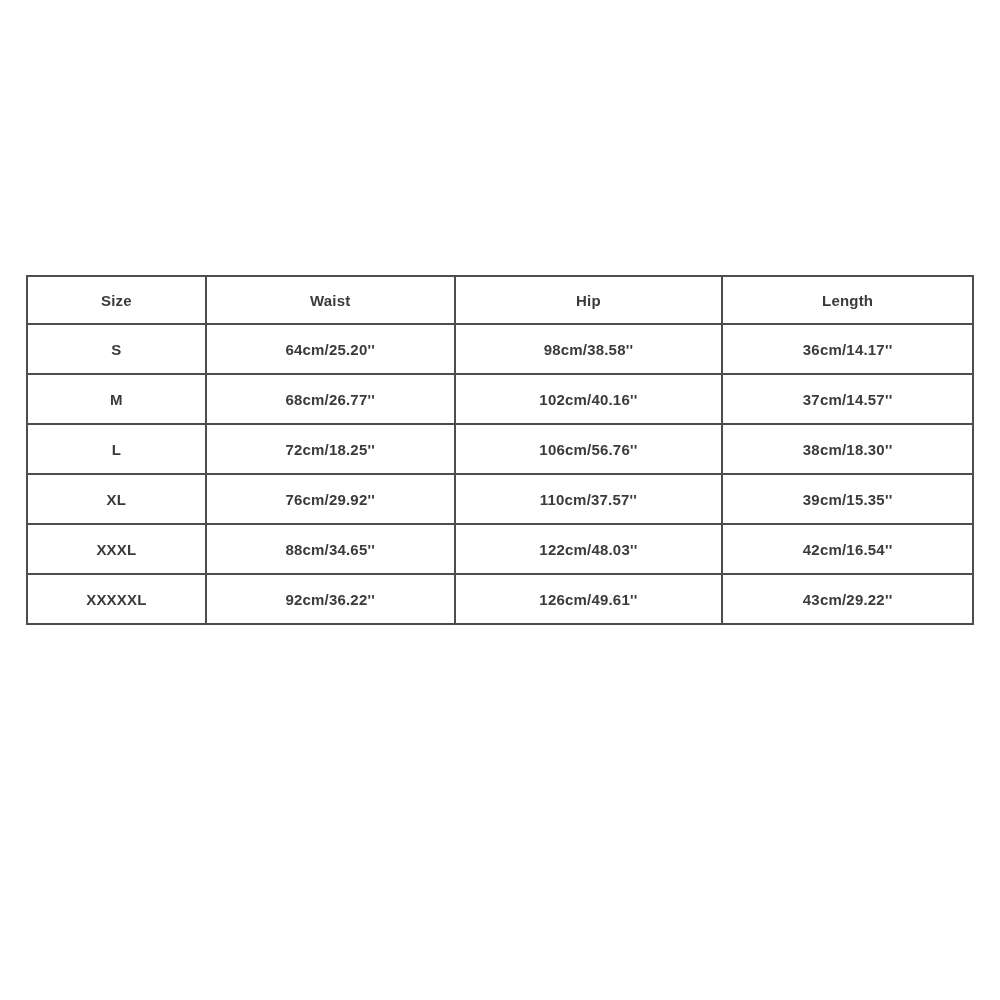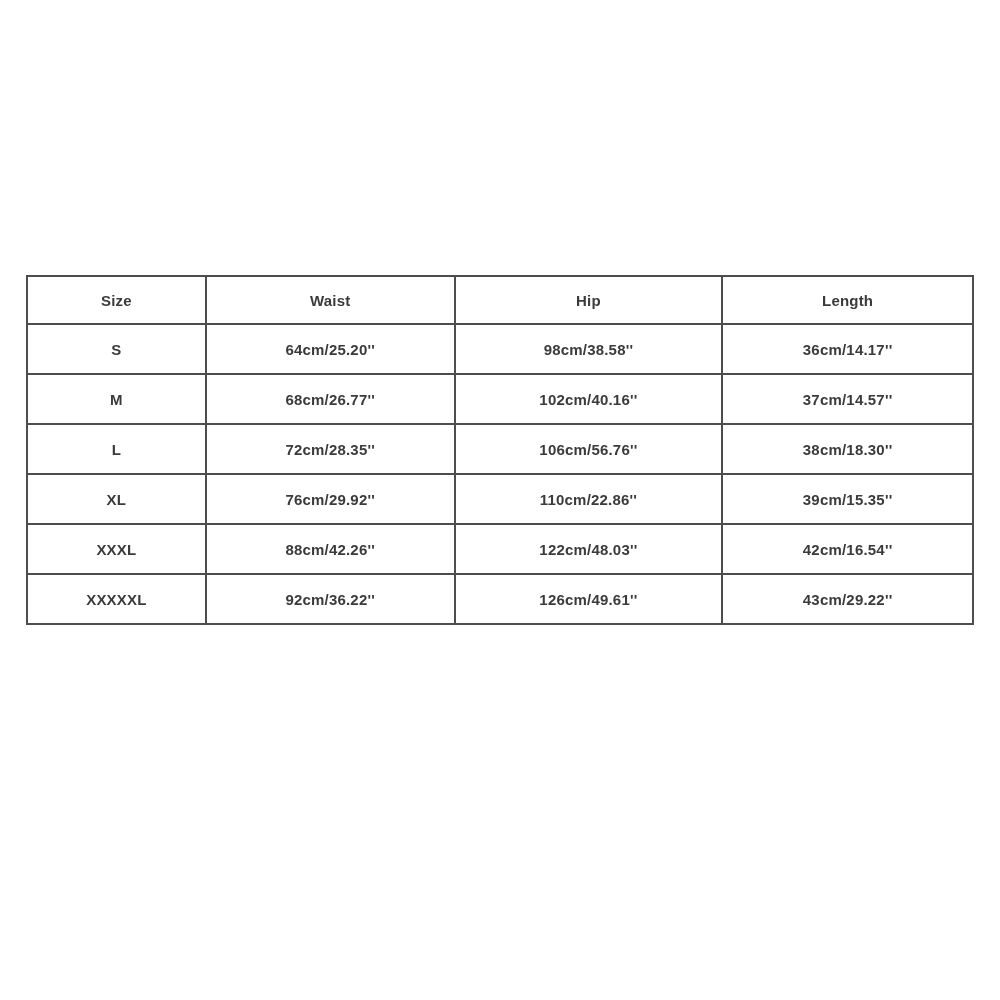--- a/index.html
+++ b/index.html
@@ -73,33 +73,33 @@
           <td>36cm/14.17''</td>
         </tr>
         <tr>
           <td>M</td>
           <td>68cm/26.77''</td>
           <td>102cm/40.16''</td>
           <td>37cm/14.57''</td>
         </tr>
         <tr>
           <td>L</td>
-          <td>72cm/28.35''</td>
+          <td>72cm/18.25''</td>
           <td>106cm/56.76''</td>
           <td>38cm/18.30''</td>
         </tr>
         <tr>
           <td>XL</td>
           <td>76cm/29.92''</td>
-          <td>110cm/22.86''</td>
+          <td>110cm/37.57''</td>
           <td>39cm/15.35''</td>
         </tr>
         <tr>
           <td>XXXL</td>
-          <td>88cm/42.26''</td>
+          <td>88cm/34.65''</td>
           <td>122cm/48.03''</td>
           <td>42cm/16.54''</td>
         </tr>
         <tr>
           <td>XXXXXL</td>
           <td>92cm/36.22''</td>
           <td>126cm/49.61''</td>
           <td>43cm/29.22''</td>
         </tr>
       </tbody>

